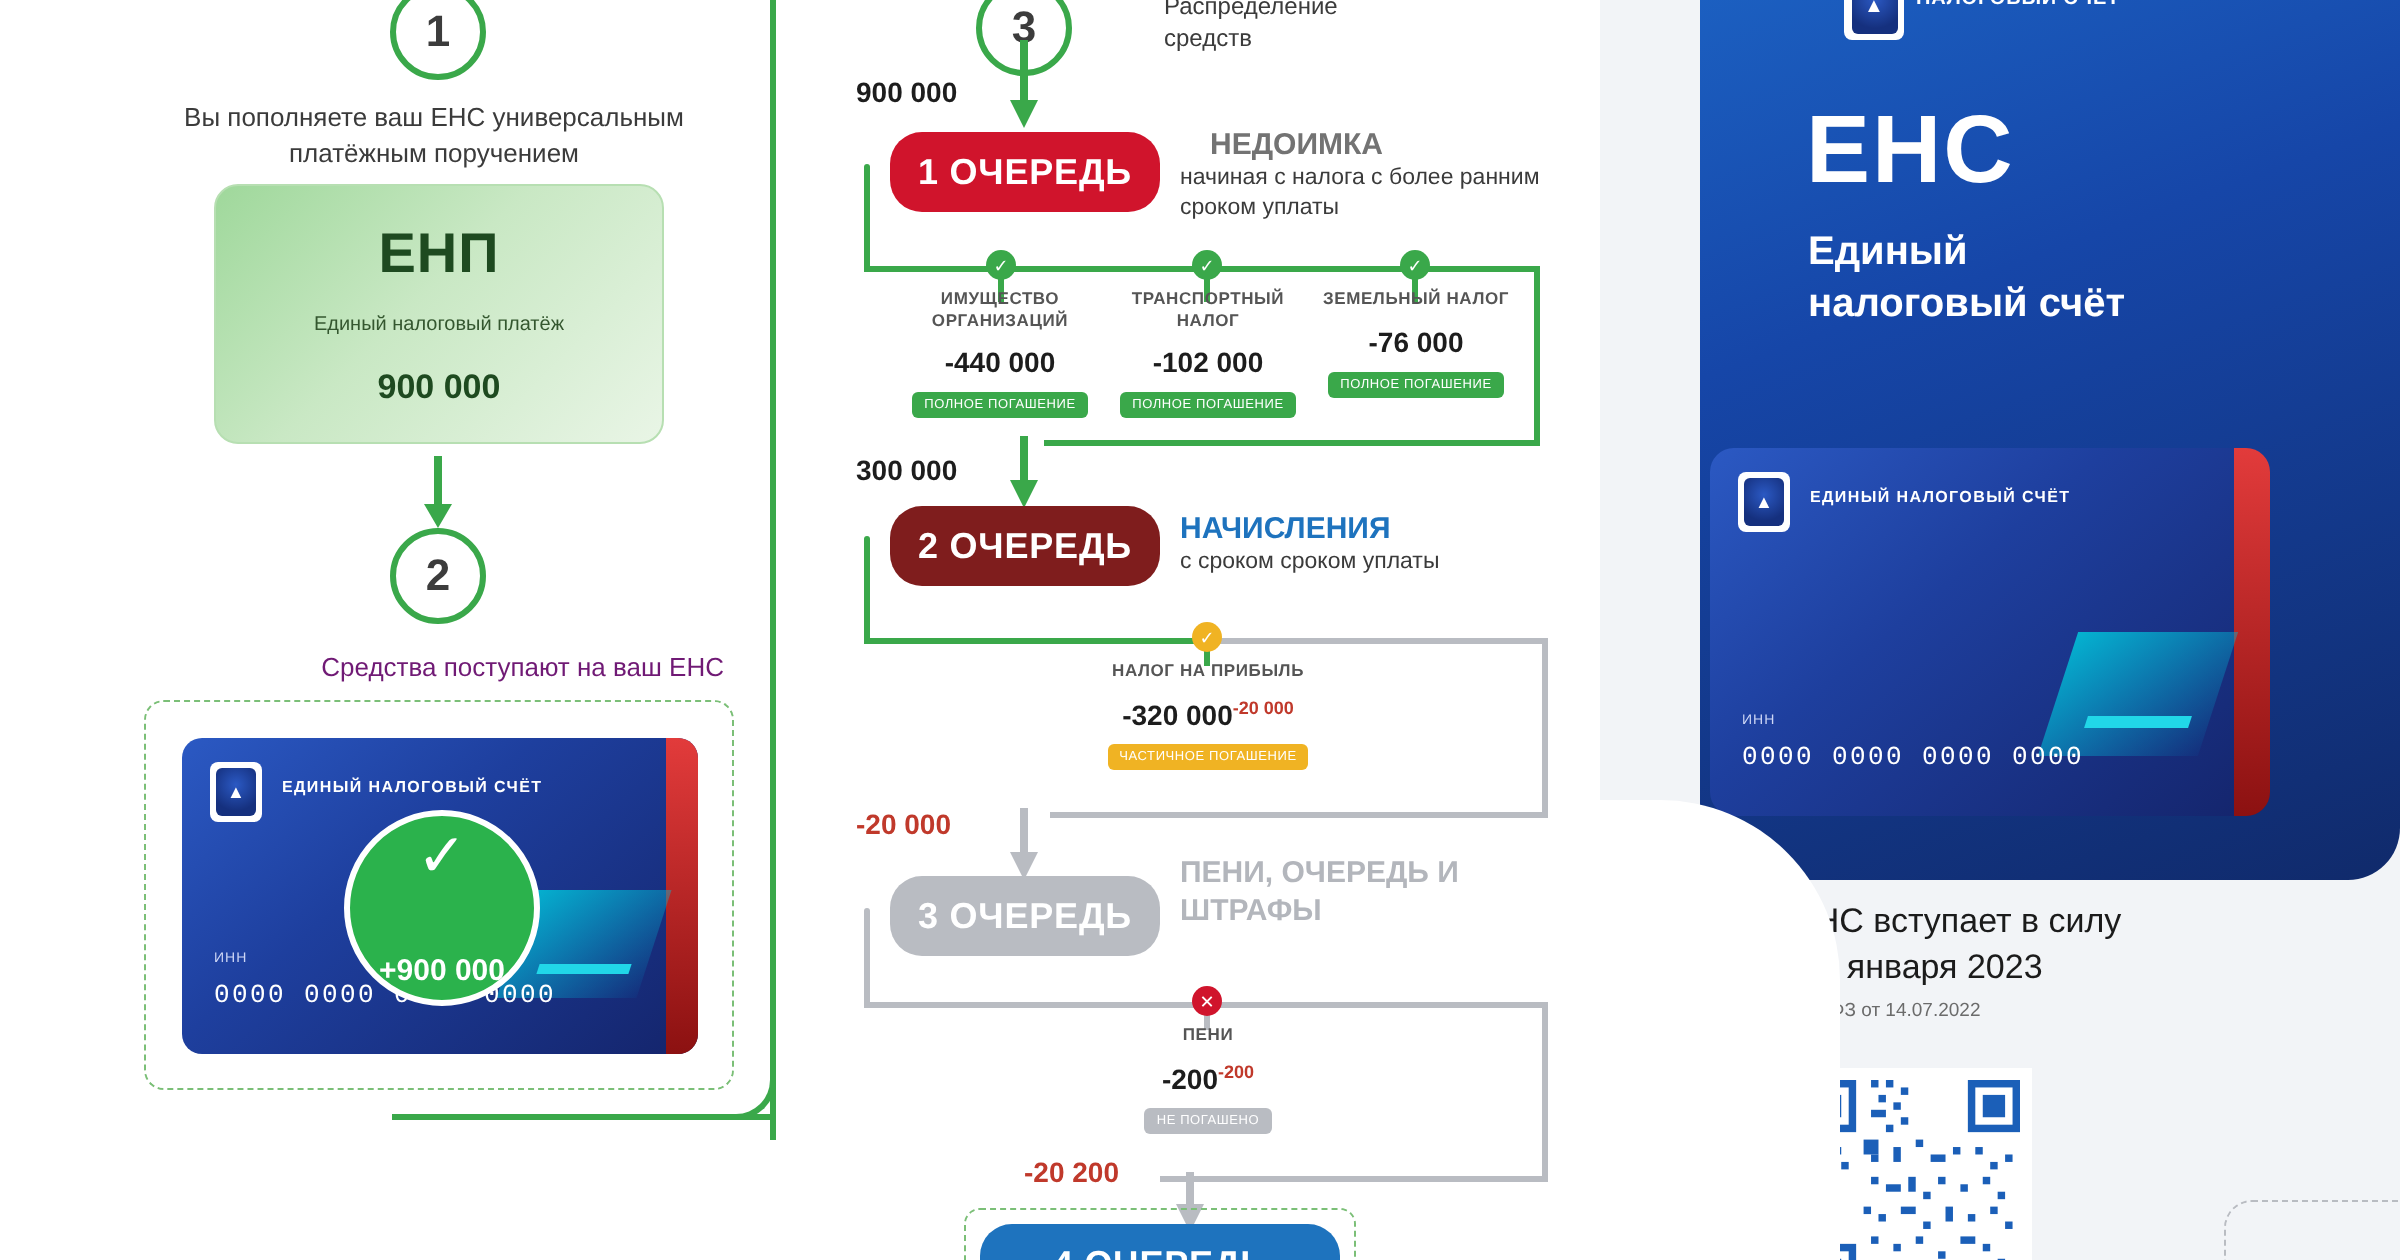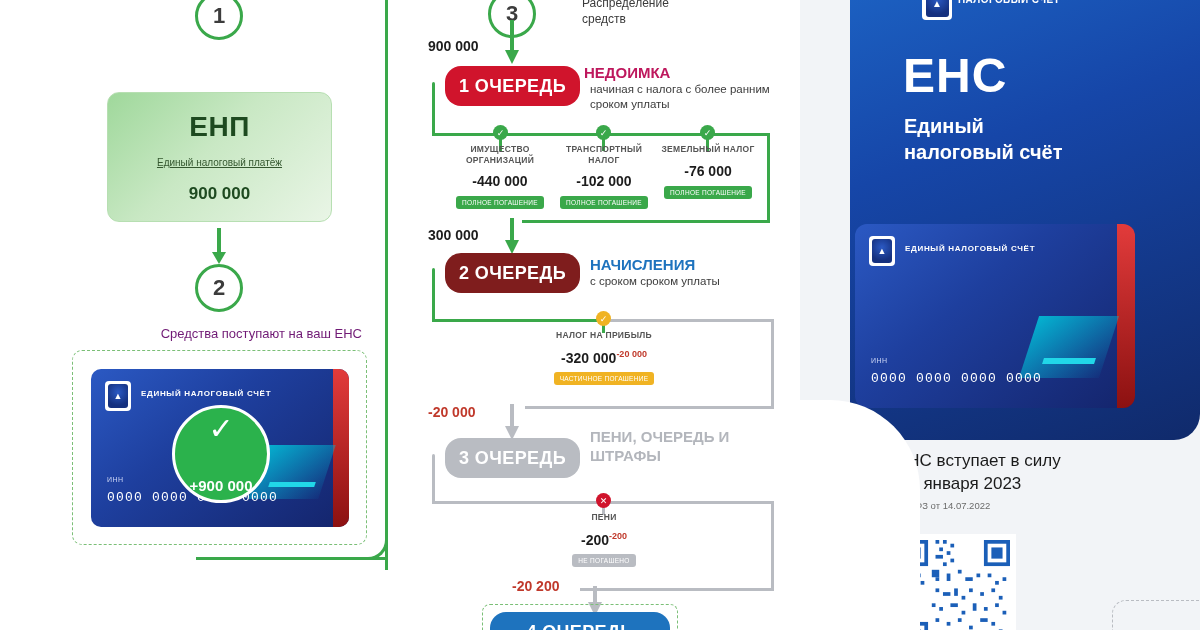--- a/index.html
+++ b/index.html
@@ -34,21 +34,21 @@
   }
 
   .enp-box {
     position:absolute; left:107px; top:92px; width:225px; height:130px;
     border-radius:12px;
     background:linear-gradient(135deg,#9fd89b 0%, #c9e8c4 45%, #e9f5e6 100%);
     border:1px solid #b7dfb2;
     display:flex; flex-direction:column; align-items:center; justify-content:center;
   }
   .enp-title { font-size:28px; font-weight:bold; color:#1e4a20; letter-spacing:.5px; }
-  .enp-sub { font-size:10px; color:#34572f; margin-top:14px;text-decoration:underline; }
+  .enp-sub { font-size:10px; color:#34572f; margin-top:14px; }
   .enp-amount { font-size:17px; font-weight:bold; color:#1e4a20; margin-top:16px; }
 
   .arrow-down-green {
     position:absolute; left:212px; top:228px; width:14px; height:36px;
   }
 
   .card-dashed {
     position:absolute; left:72px; top:350px; width:295px; height:195px;
     border:1px dashed #7bbf77; border-radius:10px;
   }
@@ -133,21 +133,21 @@
     position:absolute; height:40px; border-radius:16px;
     display:flex; align-items:center; justify-content:center;
     color:#fff; font-size:18px; font-weight:bold; letter-spacing:.4px;
   }
   .pill-red  { left:45px; top:66px;  width:135px; background:#d0142c; }
   .pill-blue { left:45px; top:253px; width:135px; background:#7f1d1d; }
   .pill-grey { left:45px; top:438px; width:135px; background:#b9bcc2; }
   .pill-blue2{ left:90px; top:612px; width:180px; background:#1e73be; }
 
   .sect-title { position:absolute; font-size:15px; font-weight:bold; }
-  .sect-red { left:184px; top:64px; color:#be185d; }
+  .sect-red { left:205px; top:64px; color:#737373; }
   .sect-blue { left:190px; top:256px; color:#1e73be; }
   .sect-grey { left:190px; top:428px; color:#b3b6bc; width:170px; line-height:1.25; }
   .sect-desc { position:absolute; font-size:11.5px; line-height:1.3; color:#3b3b3b; width:180px; }
   .desc-red { left:190px; top:82px; }
   .desc-blue { left:190px; top:274px; }
 
   .tax-col { position:absolute; text-align:center; width:104px; }
   .tax-name { font-size:8.5px; font-weight:bold; color:#555; line-height:1.25; letter-spacing:.3px; }
   .tax-amt { font-size:14px; font-weight:bold; color:#1d1d1d; margin-top:8px; }
   .badge {
@@ -222,20 +222,21 @@
   }
 </style>
 </head>
 <body>
 
 <div class="col1">
 
   <div class="step-circle step1">
     <span>1</span>
   </div>
+  <div class="c1-text1">Вы пополняете ваш ЕНС универсальным платёжным поручением</div>
 
   <div class="enp-box">
     <div class="enp-title">ЕНП</div>
     <div class="enp-sub">Единый налоговый платёж</div>
     <div class="enp-amount">900 000</div>
   </div>
 
   <svg class="arrow-down-green" viewBox="0 0 14 36">
     <rect x="5" y="0" width="4" height="26" fill="#3aa84a"></rect>
     <polygon points="0,24 14,24 7,36" fill="#3aa84a"></polygon>

